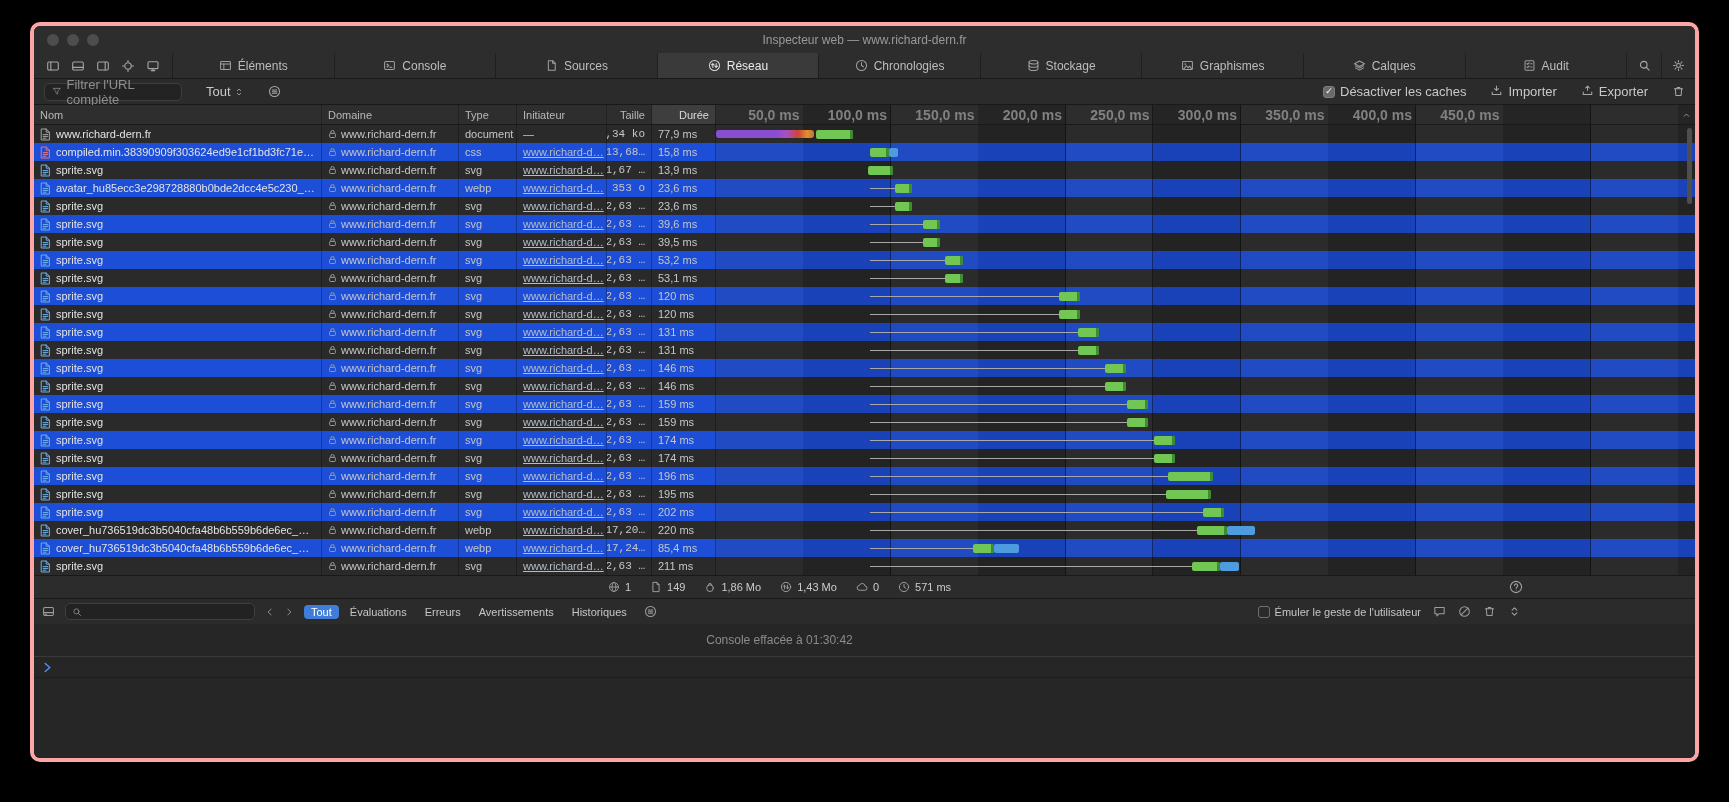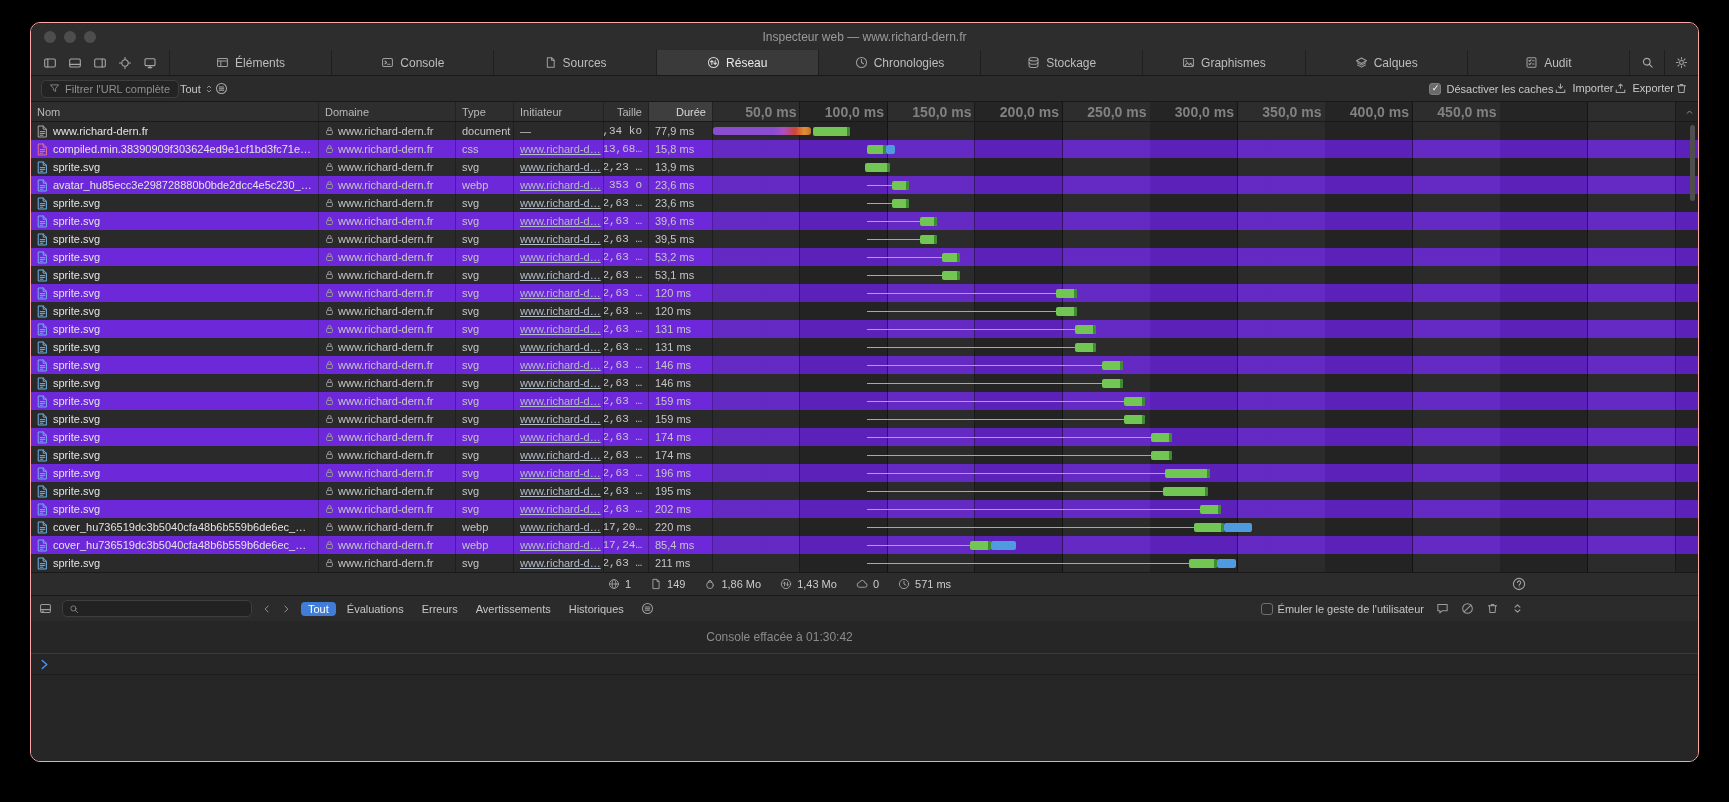--- a/index.html
+++ b/index.html
@@ -1,18 +1,18 @@
 <!DOCTYPE html>
 <html><head>
 <meta charset="utf-8">
 <style>
   * { box-sizing: border-box; }
   body { margin:0; width:1729px; height:802px; background:#000; font-family:"Liberation Sans",sans-serif; overflow:hidden; }
   .window { position:absolute; left:30px; top:22px; width:1669px; height:740px; background:#282828;
-            border:1px solid #fca5a5; border-radius:10px; display:flex; flex-direction:column; overflow:hidden; }
+            border:4px solid #fca5a5; border-radius:10px; display:flex; flex-direction:column; overflow:hidden; }
   svg { display:block; }
 
   
   .titlebar { flex:0 0 27px; position:relative; display:flex; align-items:center; justify-content:center; background:#2d2d2d; }
   .lights { position:absolute; left:13px; top:50%; transform:translateY(-50%); display:flex; gap:8px; }
   .light { width:12px; height:12px; border-radius:50%; background:#4d4d4d; }
   .title { font-size:12px; color:#9a9a9a; }
 
   
   .tabbar { flex:0 0 26px; display:flex; align-items:stretch; background:#2d2d2d; border-bottom:1px solid #191919; }
@@ -24,21 +24,21 @@
   .tab.active { background:#3a3a3a; color:#e9e9e9; }
   .tab svg { width:13px; height:13px; color:#9f9f9f; }
   .tab.active svg { color:#d9d9d9; }
   .tb-right { display:flex; border-left:1px solid #1f1f1f; color:#a6a6a6; }
   .tb-btn { width:34px; display:flex; align-items:center; justify-content:center; }
   .tb-btn + .tb-btn { border-left:1px solid #1f1f1f; }
   .tb-btn svg { width:13px; height:13px; }
 
   
   .filterbar { flex:0 0 26px; background:#2b2b2b; border-bottom:1px solid #191919; display:flex; align-items:center;
-               padding:0 10px; gap:1px; font-size:11px; color:#c8c8c8; }
+               padding:0 10px; gap:24px; font-size:13px; color:#c8c8c8; }
   .filter-field { display:flex; align-items:center; gap:5px; background:#232323; border:1px solid #3e3e3e; border-radius:5px;
                   height:18px; padding:0 7px; color:#8f8f8f; width:138px; }
   .filter-field svg { width:11px; height:11px; color:#8f8f8f; }
   .scope { display:flex; align-items:center; gap:3px; }
   .scope svg { width:10px; height:10px; color:#9a9a9a; }
   .spacer { flex:1; }
   .chk { display:flex; align-items:center; gap:5px;margin-left:29px; }
   .box { width:12px; height:12px; border-radius:3px; border:1px solid #6f6f6f; display:flex; align-items:center; justify-content:center;
          font-size:9px; line-height:1; color:#fff; }
   .box.checked { background:#6a6a6a; border-color:#7d7d7d; }
@@ -53,21 +53,21 @@
   .h-size { width:45px; justify-content:flex-end; } .h-dur { width:64px; justify-content:flex-end; background:#3e3e3e; color:#dadada; }
   .wfbg { background-image:
       repeating-linear-gradient(90deg, transparent 0px, transparent 86.5px, rgba(0,0,0,0.45) 86.5px, rgba(0,0,0,0.45) 87.5px),
       repeating-linear-gradient(90deg, rgba(255,255,255,0.028) 0px, rgba(255,255,255,0.028) 87.5px, rgba(0,0,0,0.05) 87.5px, rgba(0,0,0,0.05) 175px); }
   .h-wf { flex:1; position:relative; background-color:#272727; }
   .tick { position:absolute; top:50%; transform:translate(-100%,-50%); font-size:14px; color:#818181; white-space:nowrap;font-weight:bold; }
   .h-chev { position:absolute; right:4px; top:50%; transform:translateY(-50%); width:9px; height:9px; color:#9a9a9a; }
 
   .tbody { flex:0 0 450px; position:relative; background:#272727; }
   .row { height:18px; display:flex; font-size:11px; color:#c6c6c6; }
-  .row.even { background:#2a2a2a; } .row.odd { background:#6d28d9; }
+  .row.even { background:#2a2a2a; } .row.odd { background:#1d4ed8; }
   .cell { display:flex; align-items:center; padding:0 6px; border-right:1px solid rgba(0,0,0,0.28); overflow:hidden; white-space:nowrap; }
   .c-name { width:288px; gap:5px; color:#e3e3e3; }
   .c-domain { width:137px; gap:4px; }
   .c-type { width:58px; } .c-init { width:90px; }
   .c-size { width:45px; justify-content:flex-end;font-family:Liberation Mono, monospace; } .c-dur { width:64px; justify-content:flex-start; }
   .c-wf { flex:1; padding:0; border-right:none; position:relative; background-color:rgba(0,0,0,0.10); overflow:hidden; }
   .nm { overflow:hidden; text-overflow:ellipsis; }
   .ficon { width:11px; height:13px; flex:0 0 11px; }
   .ic-doc { color:#a5a5a5; } .ic-css { color:#e4737c; } .ic-svg { color:#6fb0e6; } .ic-img { color:#6fb0e6; }
   .lk { width:9px; height:10px; color:#9a9a9a; flex:0 0 9px; }
@@ -510,21 +510,21 @@
           </svg>
       <span>www.richard-dern.fr</span>
     </div>
     <div class="cell c-type">
           <span>svg</span>
         </div>
     <div class="cell c-init">
           <span class="init link">www.richard-d…</span>
         </div>
     <div class="cell c-size">
-          <span>2,23 …</span>
+          <span>1,67 …</span>
         </div>
     <div class="cell c-dur">
           <span>13,9 ms</span>
         </div>
     <div class="cell c-wf wfbg">
           <div class="bar bar-green" style="left: 152.25px; width: 24.5px;"></div>
         </div>
   </div>
       <div class="row odd">
     <div class="cell c-name">

